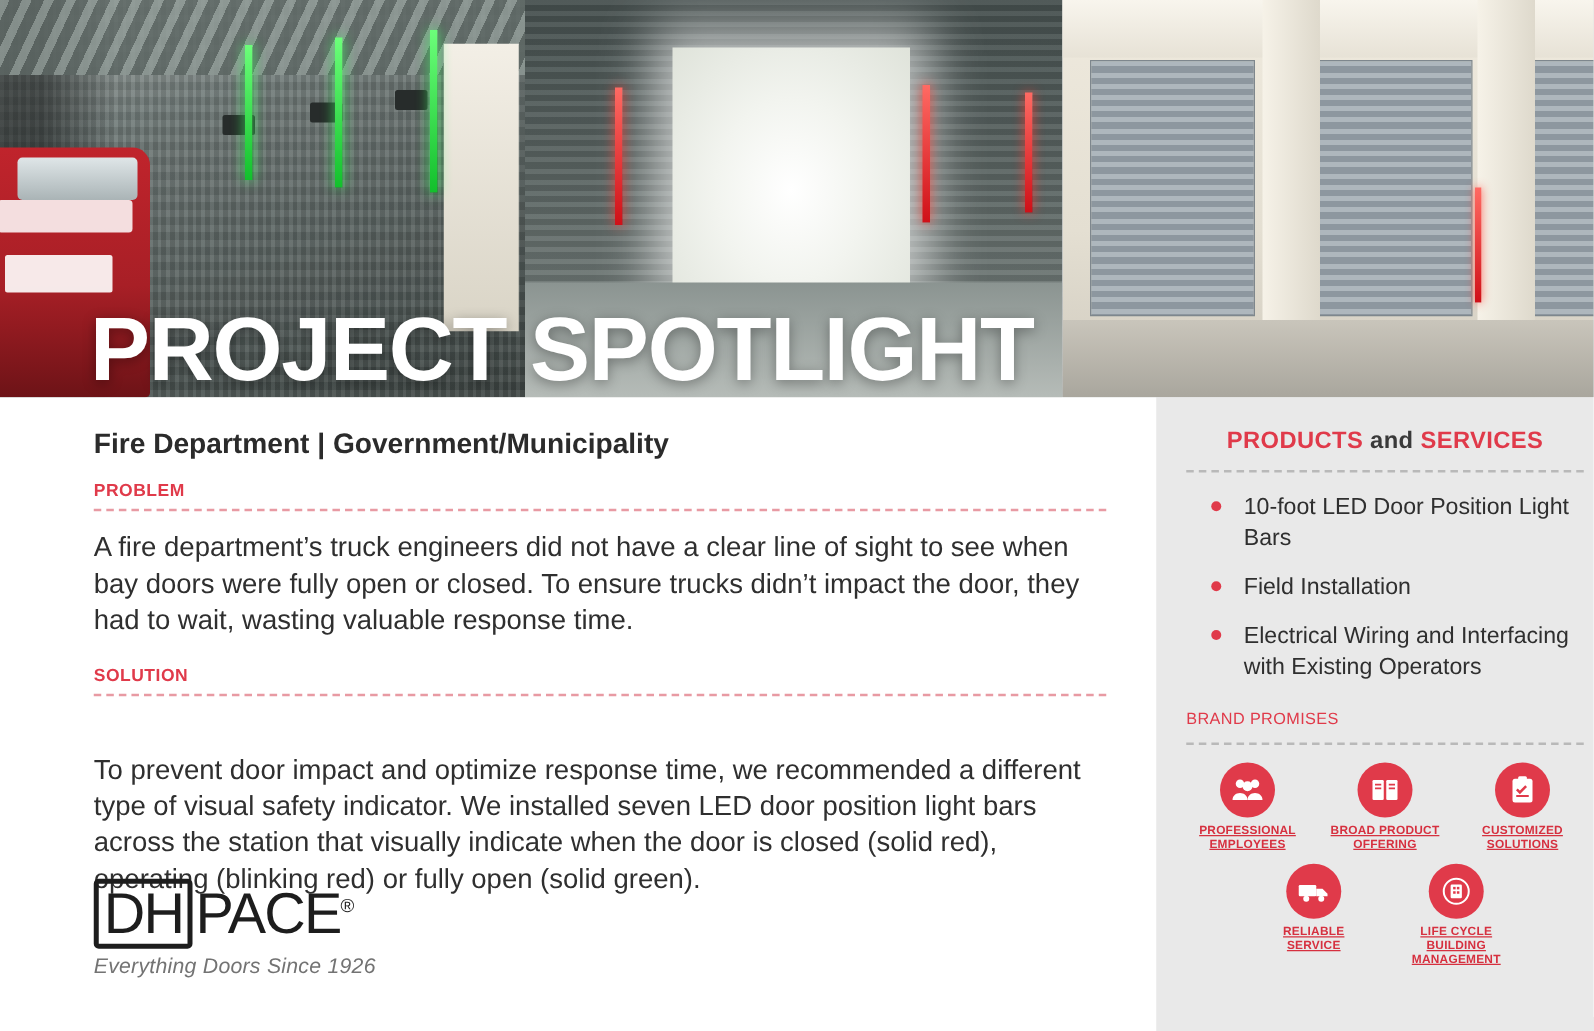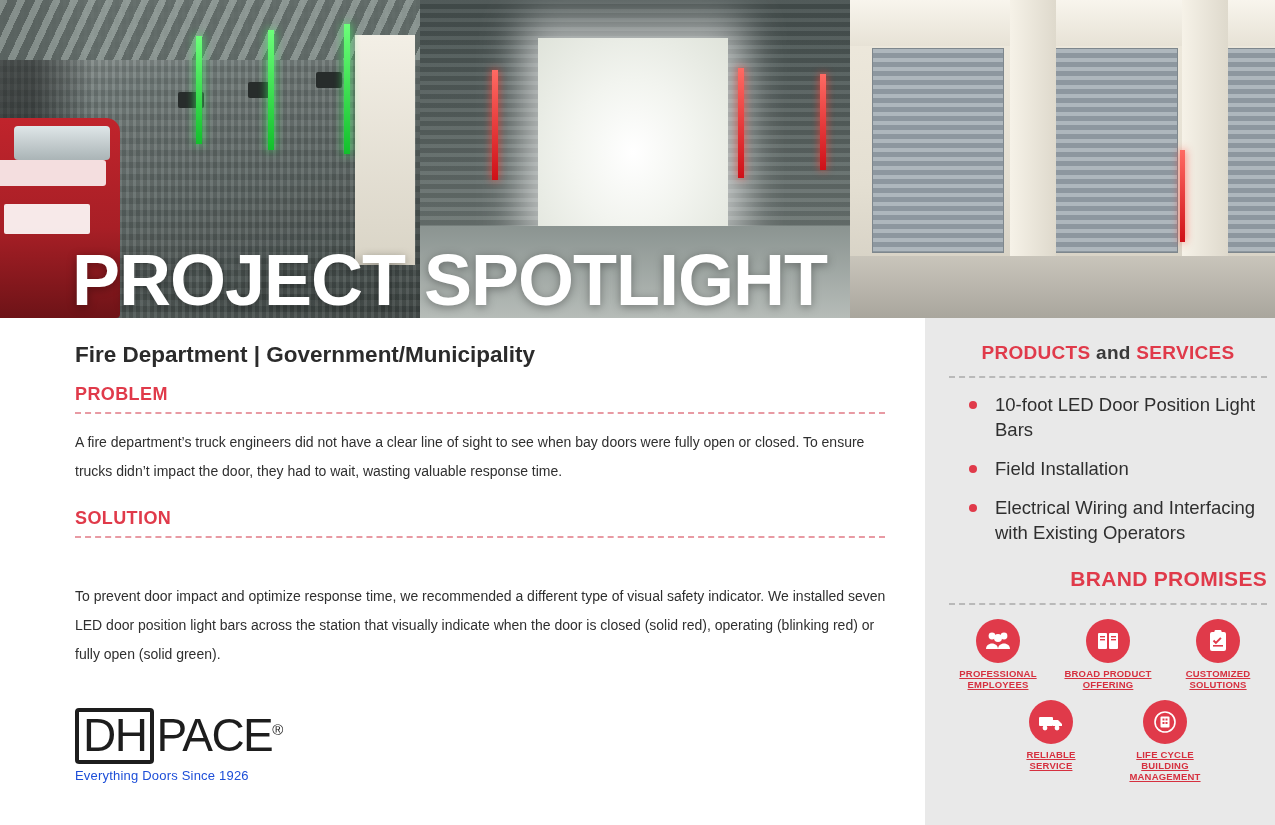--- a/index.html
+++ b/index.html
@@ -148,34 +148,34 @@
     background: #fff;
     padding: 14px 40px 0 75px;
   }
   .subtitle {
     font-size: 22.5px;
     font-weight: bold;
     color: #2b2b2b;
     margin: 10px 0 16px 0;
   }
   .section-head {
-    font-size: 18px;
+    font-size: 14px;
     font-weight: bold;
     color: #e03a4a;
     letter-spacing: .4px;
     margin: 0 0 7px 0;
   }
   .dash {
     height: 0;
     border-top: 2px dashed #e89aa3;
     margin: 0 0 14px 0;
     width: 810px;
   }
   .body-text {
-    font-size: 14px;
+    font-size: 22px;
     line-height: 29px;
     color: #2f2f2f;
     width: 820px;
     margin: 0 0 22px 0;
   }
   .body-text.second { margin-bottom: 18px; margin-top: 44px; }
 
   
   .logo-wrap { position: absolute; left: 75px; bottom: 42px; }
   .logo-main {
@@ -189,22 +189,23 @@
   }
   .logo-main .dh {
     display:inline-block;
     border: 4px solid #1d1d1d;
     border-radius: 4px;
     padding: 0 4px 2px 4px;
     margin-right: 2px;
   }
   .logo-reg { font-size: 15px; vertical-align: super; }
   .logo-tag {
-    font-size: 13px;
-    color: #1d4ed8;
+    font-size: 17px;
+    font-style: italic;
+    color: #737373;
     margin-top: 4px;
     letter-spacing: .2px;
   }
 
   
   .rail {
     position: absolute;
     right: 0; top: 318px;
     width: 350px; height: 507px;
     background: #e9e9e9;
@@ -234,23 +235,23 @@
   }
   .rail-list li::before {
     content: "";
     position: absolute;
     left: 6px; top: 9px;
     width: 8px; height: 8px;
     border-radius: 50%;
     background: #e03a4a;
   }
   .brand-title {
-    text-align: right;
-    font-size: 21px;
-    font-weight: bold;
+    text-align: left;
+    font-size: 13px;
+    font-weight: normal;
     color: #e03a4a;
     letter-spacing: .3px;
     margin-top: 22px;
   }
   .promise-grid {
     display: flex;
     justify-content: center;
     gap: 18px;
     margin-top: 14px;
   }

